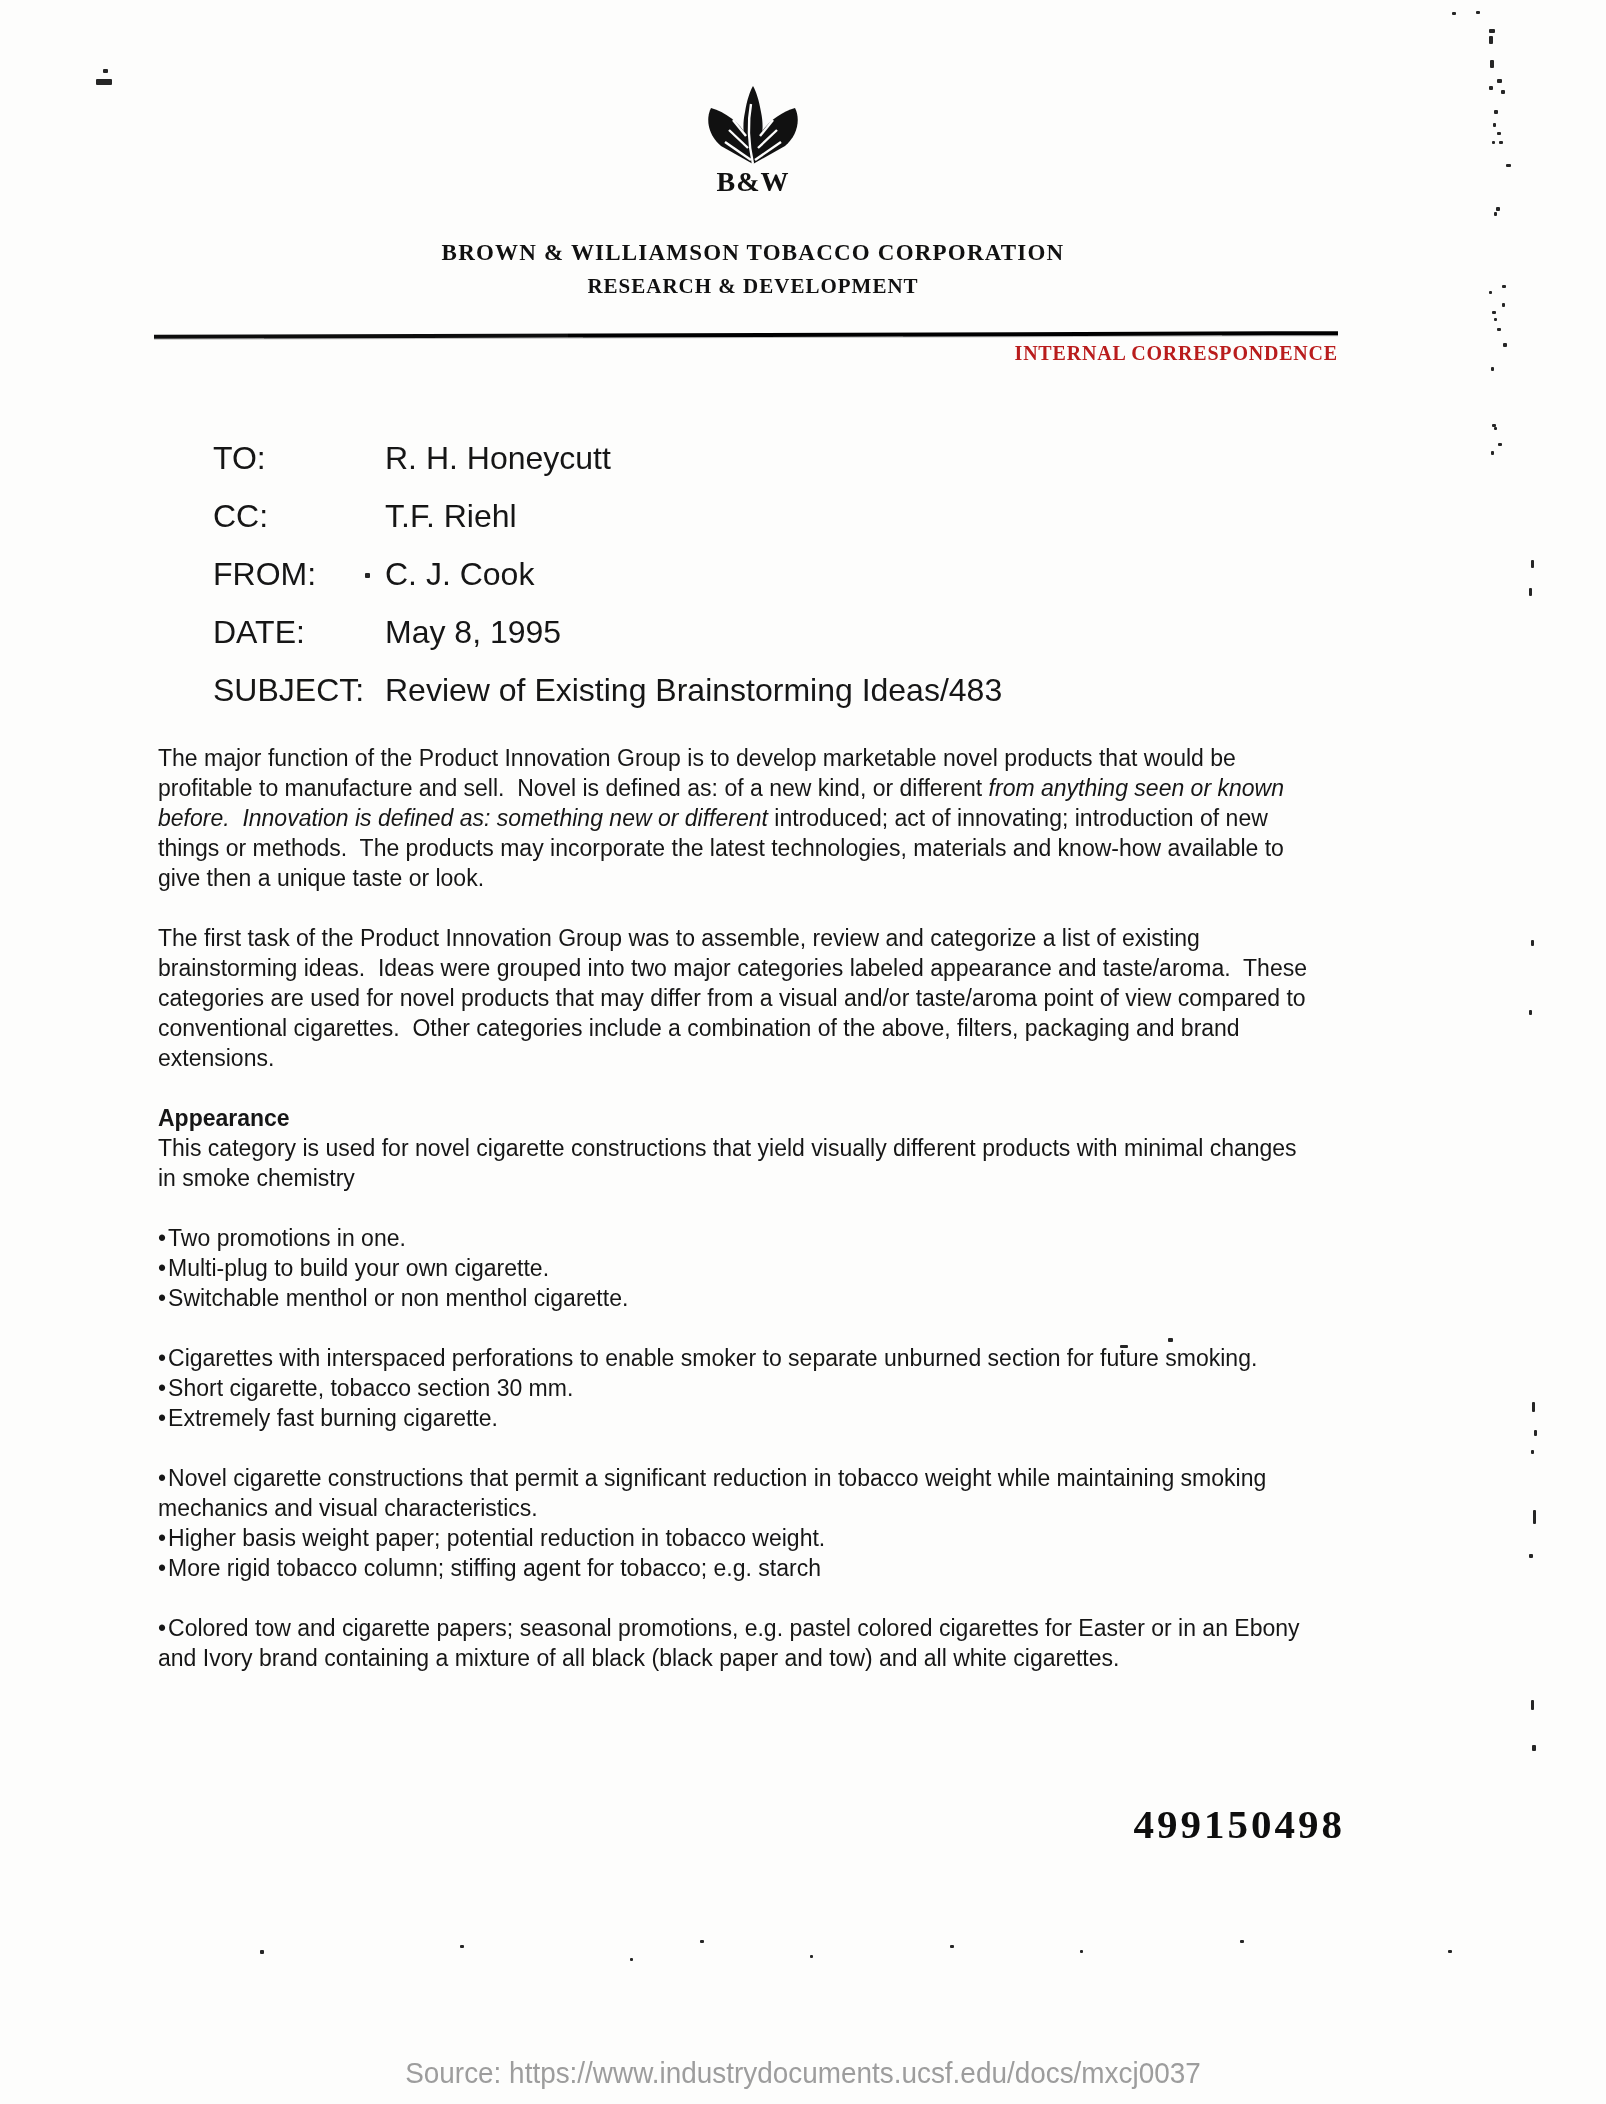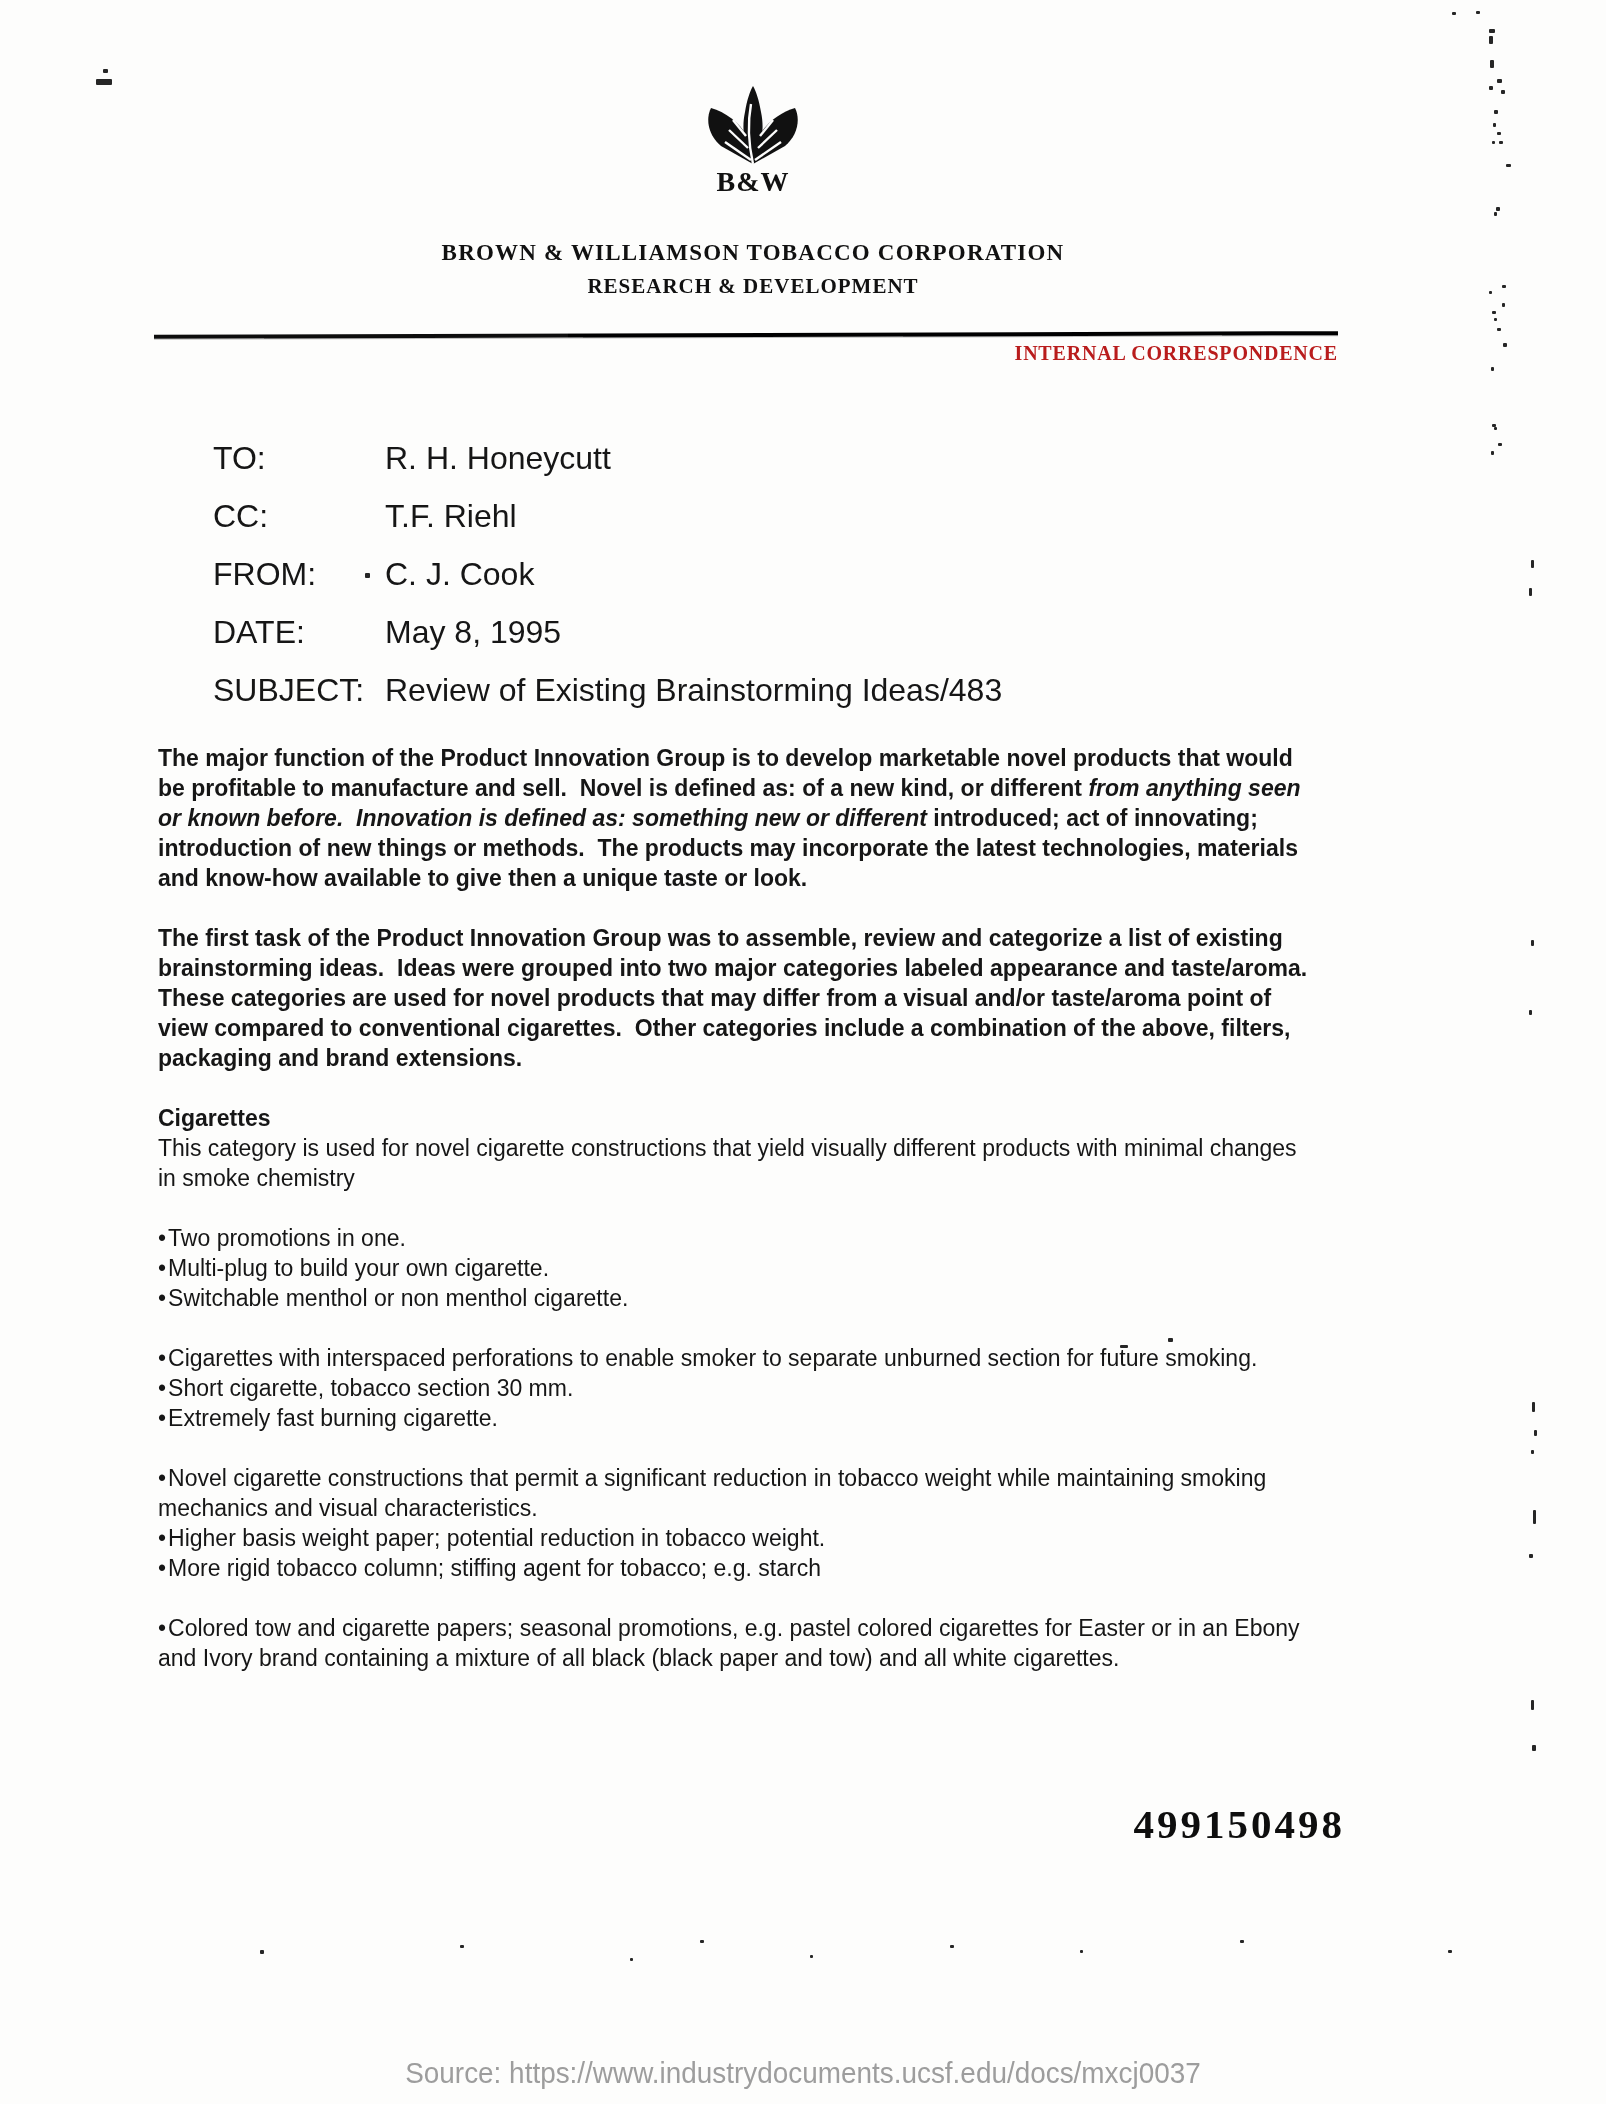--- a/index.html
+++ b/index.html
@@ -43,21 +43,21 @@
   .meta{position:absolute;top:443px;left:213px;width:1100px;font-size:32px;}
   .meta-row{display:flex;line-height:31px;margin-bottom:27px;}
   .meta-label{width:172px;flex:0 0 172px;}
   .meta-value{white-space:pre-wrap;}
   
   .body{
     position:absolute;top:743px;left:158px;width:1150px;
     font-size:23px;line-height:30px;
   }
   .body p,.body .bullet,.body .intro{margin:0;white-space:pre-wrap;}
-  .para{margin-bottom:30px !important;font-weight:bold;}
+  .para{margin-bottom:30px !important;}
   .it{font-style:italic;}
   .section-heading{font-weight:bold;margin:0;}
   .bullet-group{margin-top:30px;}
   .bullet::before{content:"\2022";margin-right:2px;}
   
   .bates{
     position:absolute;top:1800px;left:158px;width:1187px;text-align:right;
     font-family:"Liberation Serif", serif;font-weight:bold;
     font-size:41px;letter-spacing:3px;color:#0e0e0e;
   }
@@ -127,21 +127,21 @@
       <span class="meta-label">SUBJECT:</span>
       <span class="meta-value">Review of Existing Brainstorming Ideas/483</span>
     </div>
   </div>
 
   <div class="body">
     <p class="para"><span>The major function of the Product Innovation Group is to develop marketable novel products that would be profitable to manufacture and sell.  Novel is defined as: of a new kind, or different </span><span class="it">from anything seen or known before.  Innovation is defined as: something new or different </span><span>introduced; act of innovating; introduction of new things or methods.  The products may incorporate the latest technologies, materials and know-how available to give then a unique taste or look.</span></p>
 
     <p class="para">The first task of the Product Innovation Group was to assemble, review and categorize a list of existing brainstorming ideas.  Ideas were grouped into two major categories labeled appearance and taste/aroma.  These categories are used for novel products that may differ from a visual and/or taste/aroma point of view compared to conventional cigarettes.  Other categories include a combination of the above, filters, packaging and brand extensions.</p>
 
-    <p class="section-heading">Cigarettes</p>
+    <p class="section-heading">Appearance</p>
     <p class="intro">This category is used for novel cigarette constructions that yield visually different products with minimal changes in smoke chemistry</p>
 
     <div class="bullet-group">
       <div class="bullet"><span>Two promotions in one.</span></div>
       <div class="bullet"><span>Multi-plug to build your own cigarette.</span></div>
       <div class="bullet"><span>Switchable menthol or non menthol cigarette.</span></div>
     </div>
 
     <div class="bullet-group">
       <div class="bullet"><span>Cigarettes with interspaced perforations to enable smoker to separate unburned section for future smoking.</span></div>

